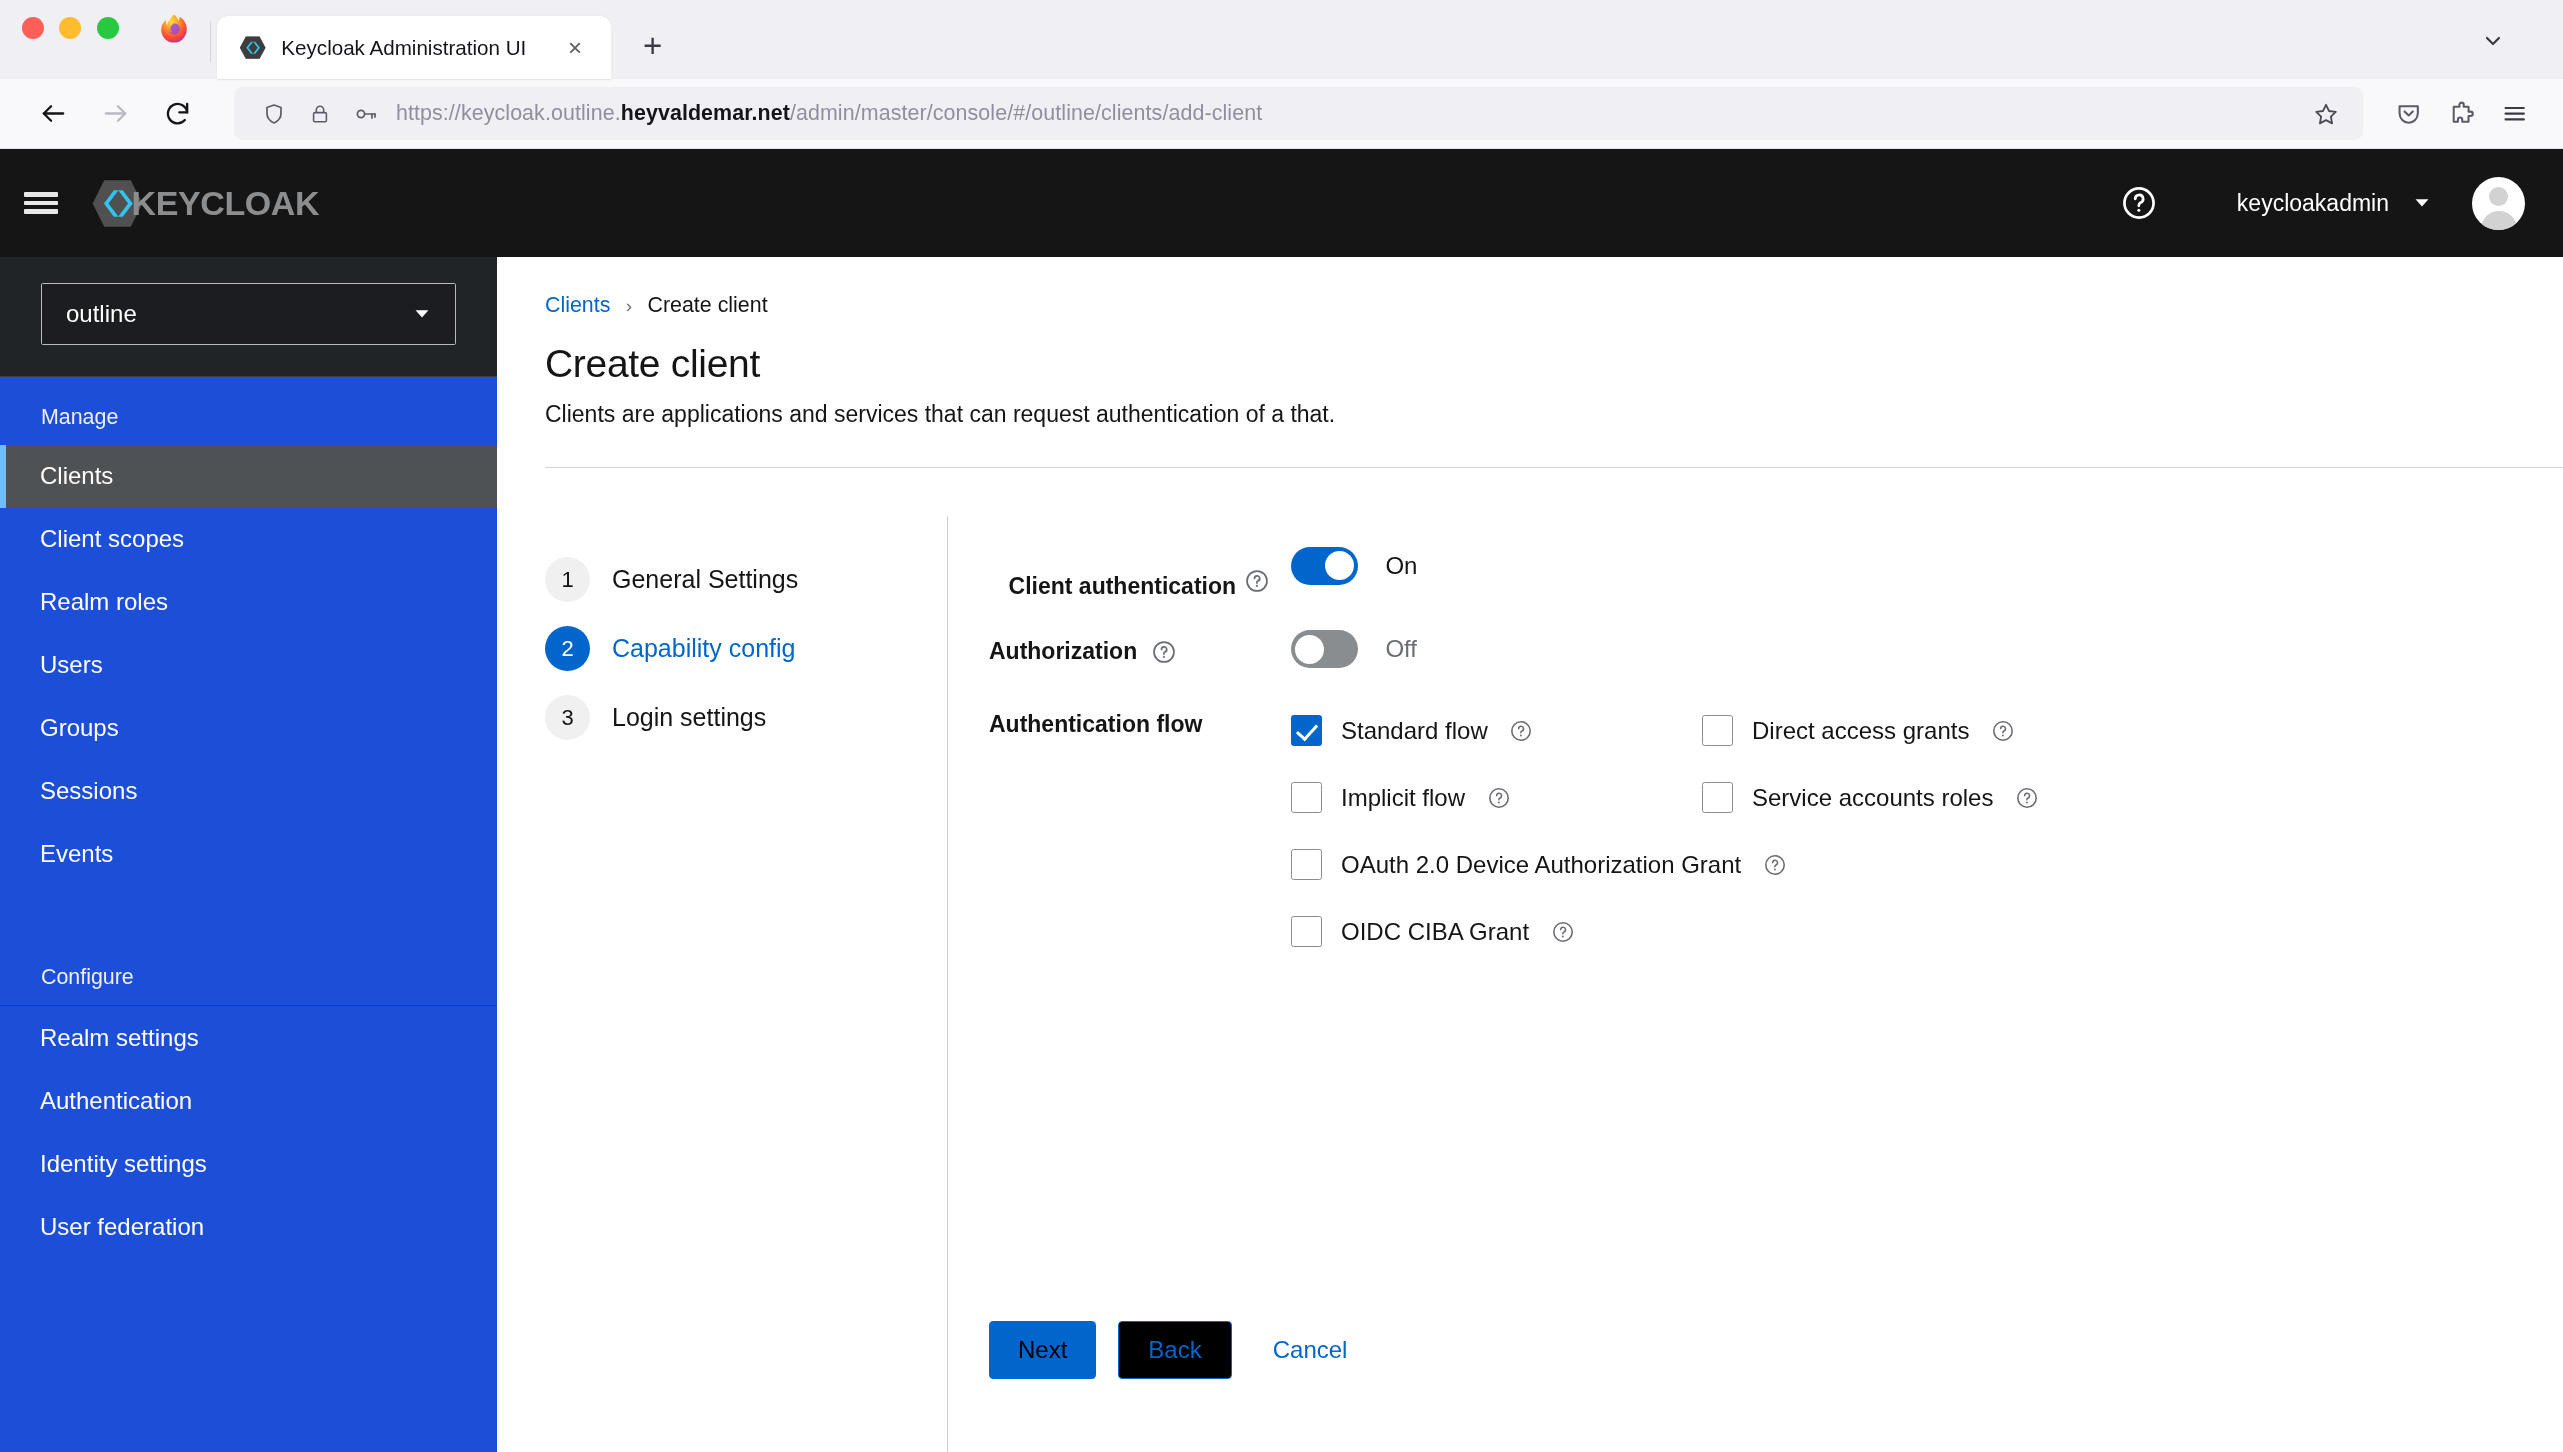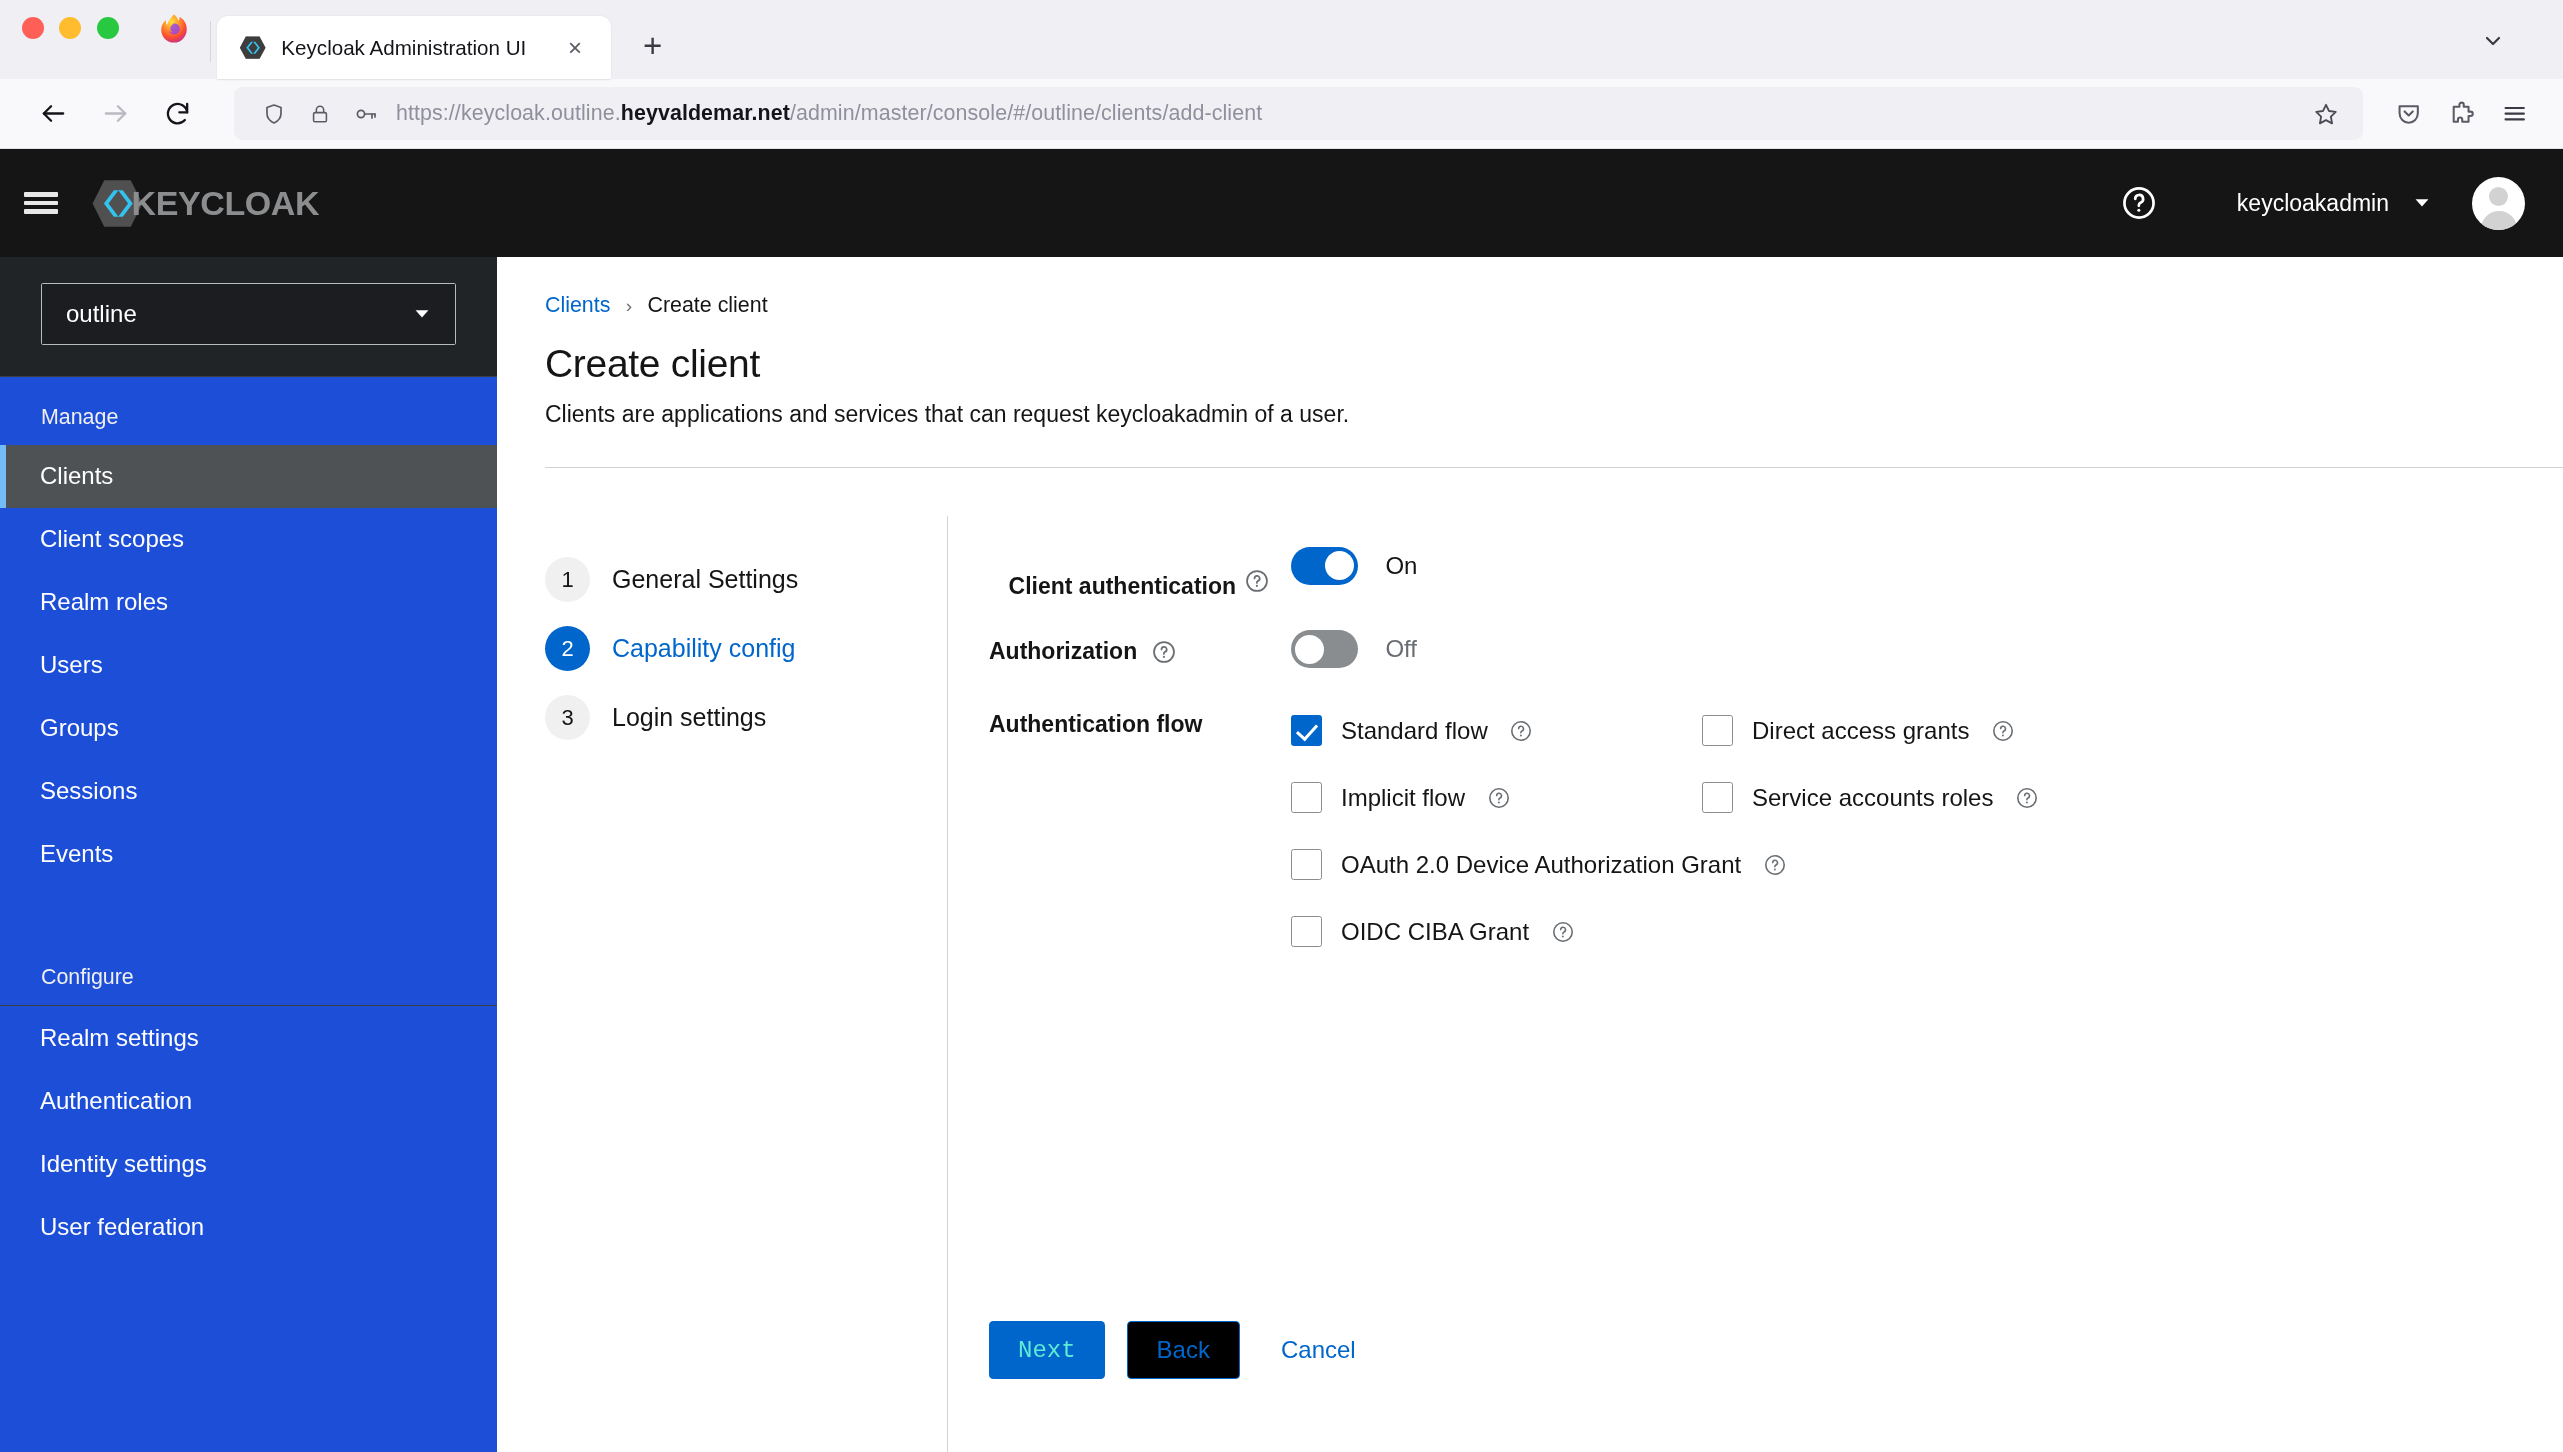--- a/index.html
+++ b/index.html
@@ -151,21 +151,21 @@
   .cbox.checked { background: #0066cc; border-color: #0066cc; }
   .cbox.checked::after {
     content: ""; position: absolute; left: 9.4px; top: 3.4px; width: 9.4px; height: 17px;
     border: solid #fff; border-width: 0 3.4px 3.4px 0; transform: rotate(42deg);
   }
   .flow-label { font-size: 24px; color: #151515; white-space: nowrap; }
 
   .form-footer { margin-top: auto; padding: 0 0 74px 0; display: flex; align-items: center; gap: 22px; }
   .btn { height: 58px; border-radius: 4.3px; font-size: 24px; display: flex; align-items: center;
          justify-content: center; padding: 0 29px; }
-  .btn.primary { background: #0066cc; color: #5eead4; font-family: Liberation Mono, monospace; }
+  .btn.primary { background: #0066cc; color: #000000; }
   .btn.secondary { background: #000000; color: #0066cc; border: 1.7px solid #0066cc; }
   .btn.link { color: #0066cc; background: transparent; padding: 0 19px; }
 
   .hlp { width: 29px; height: 29px; display: inline-flex; align-items: center; justify-content: center; flex: none; }
 </style>
 </head>
 <body>
 
 <div class="browser">
 
@@ -360,21 +360,21 @@
 
       <div class="main">
 
         <div class="page-head">
           <div class="breadcrumb">
             <a href="#">Clients</a>
             <span class="bc-sep">›</span>
             <span>Create client</span>
           </div>
           <div class="page-title">Create client</div>
-          <div class="page-sub">Clients are applications and services that can request keycloakadmin of a user.</div>
+          <div class="page-sub">Clients are applications and services that can request authentication of a that.</div>
           <div class="head-rule"></div>
         </div>
 
         <div class="wizard">
 
           <div class="wizard-nav">
             <div class="step">
               <span class="step-num">1</span>
               <span class="step-label">General Settings</span>
             </div>

